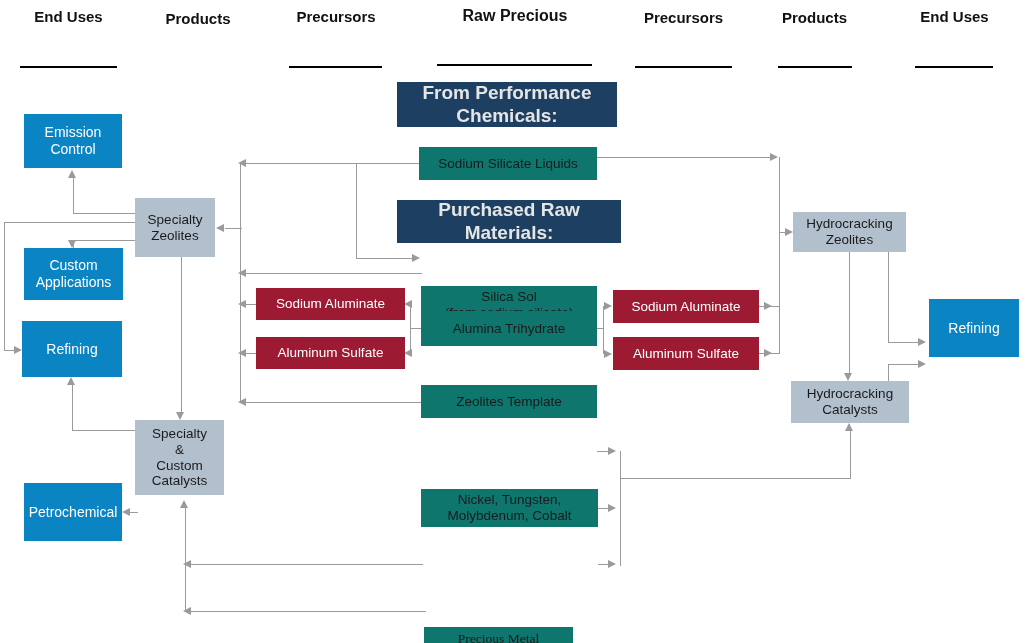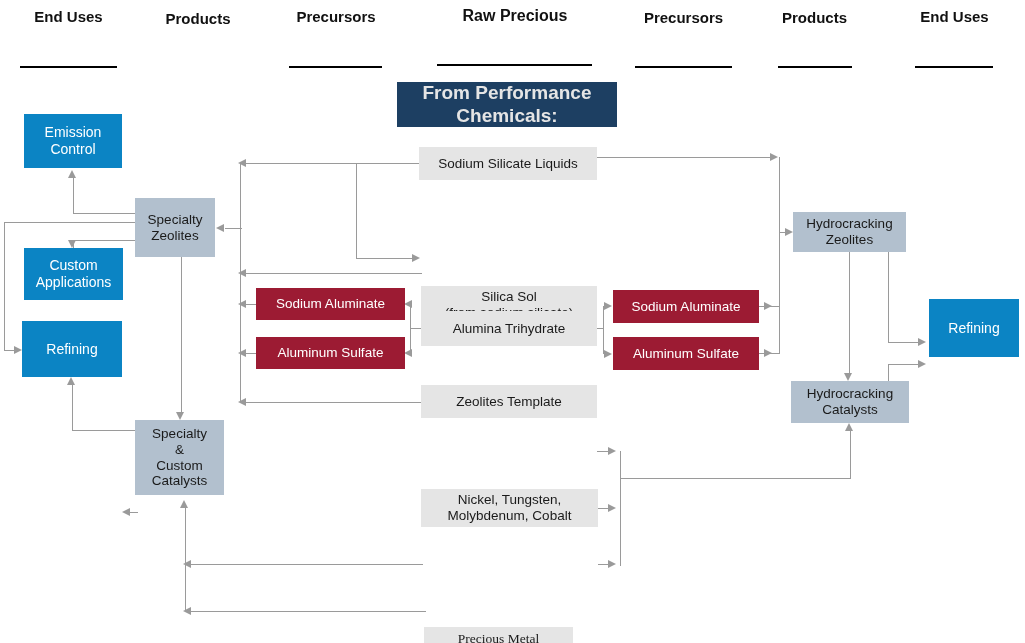--- a/index.html
+++ b/index.html
@@ -8,21 +8,21 @@
 
   .hdr{position:absolute;font-weight:bold;font-size:15px;color:#111111;
        text-align:center;white-space:nowrap;}
   .hrule{position:absolute;height:0;border-top:2px solid #000000;}
 
   .node{position:absolute;box-sizing:border-box;display:flex;align-items:center;
         justify-content:center;text-align:center;line-height:1.18;}
 
   .n-blue{background:#0b84c4;color:#ffffff;font-size:14px;}
   .n-slate{background:#b2c0ce;color:#1a1a1a;font-size:13.5px;}
-  .n-gray{background:#e5e5e5;color:#1a1a1a;font-size:13.5px;}
+  .n-gray{background:#0f766e;color:#1a1a1a;font-size:13.5px;}
   .n-maroon{background:#9c1b33;color:#ffffff;font-size:13.5px;}
   .n-banner{background:#1d3f62;color:#e5e5e5;font-size:19px;font-weight:bold;}
 
   
   .h{position:absolute;height:0;border-top:1.4px solid #9a9a9a;}
   .v{position:absolute;width:0;border-left:1.4px solid #9a9a9a;}
   .ah{position:absolute;width:0;height:0;border-top:4.5px solid transparent;
       border-bottom:4.5px solid transparent;}
   .ah-l{border-right:8px solid #9a9a9a;}
   .ah-r{border-left:8px solid #9a9a9a;}
@@ -149,26 +149,28 @@
   <div class="h" style="left:598px;top:508px;width:16px;"></div>
   <div class="ah ah-r" style="left:608px;top:504px;"></div>
   <div class="h" style="left:598px;top:564px;width:16px;"></div>
   <div class="ah ah-r" style="left:608px;top:560px;"></div>
   <div class="v" style="left:620px;top:451px;height:115px;"></div>
   <div class="h" style="left:620px;top:478px;width:230px;"></div>
   <div class="v" style="left:850px;top:431px;height:48px;"></div>
   <div class="av av-u" style="left:845px;top:423px;"></div>
 
   <div class="node n-banner" style="left:397px;top:82px;width:220px;height:45px;">From Performance Chemicals:</div>
+  <div class="node n-banner" style="left:397px;top:200px;width:224px;height:43px;">Purchased Raw Materials:</div>
 
   <div class="node n-blue" style="left:24px;top:114px;width:98px;height:54px;white-space:pre-line;">Emission
 Control</div>
   <div class="node n-blue" style="left:24px;top:248px;width:99px;height:52px;white-space:pre-line;">Custom
 Applications</div>
   <div class="node n-blue" style="left:22px;top:321px;width:100px;height:56px;white-space:pre-line;">Refining</div>
+  <div class="node n-blue" style="left:24px;top:483px;width:98px;height:58px;white-space:pre-line;">Petrochemical</div>
 
   <div class="node n-slate" style="left:135px;top:198px;width:80px;height:59px;white-space:pre-line;">Specialty
 Zeolites</div>
   <div class="node n-slate" style="left:135px;top:420px;width:89px;height:75px;white-space:pre-line;">Specialty
 &amp;
 Custom
 Catalysts</div>
 
   <div class="node n-maroon" style="left:256px;top:288px;width:149px;height:32px;">Sodium Aluminate</div>
   <div class="node n-maroon" style="left:256px;top:337px;width:149px;height:32px;">Aluminum  Sulfate</div>

